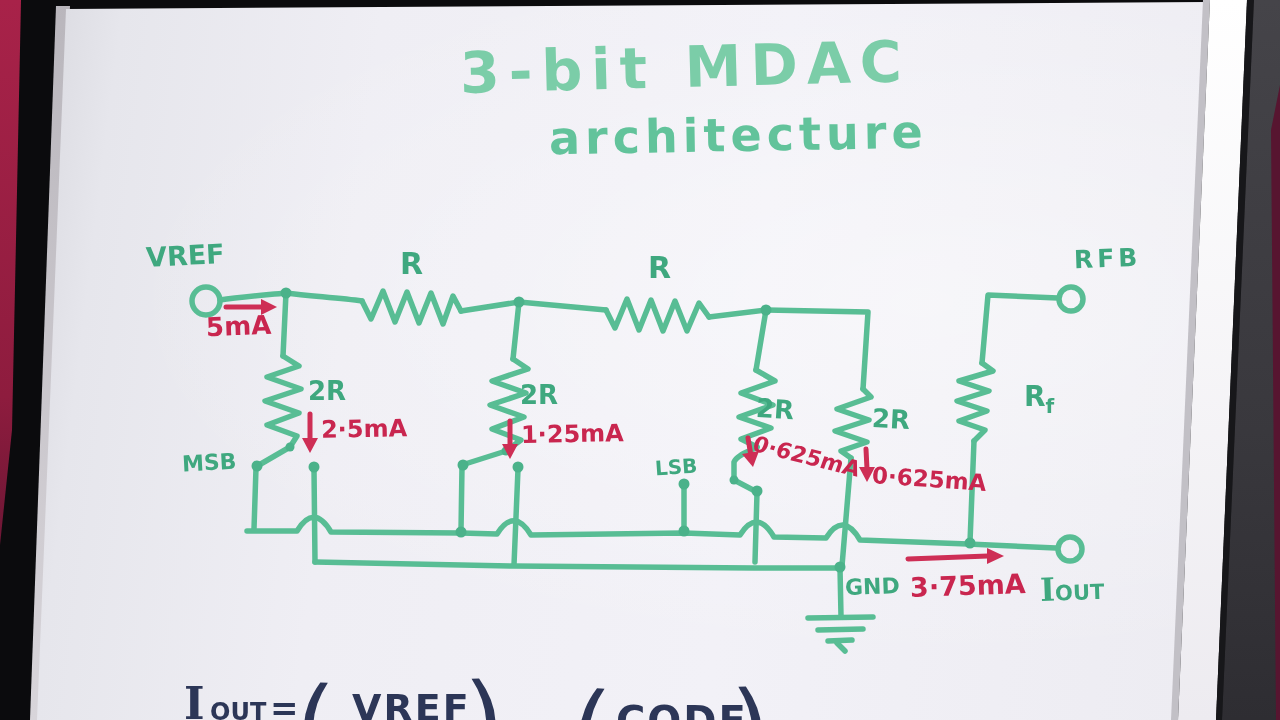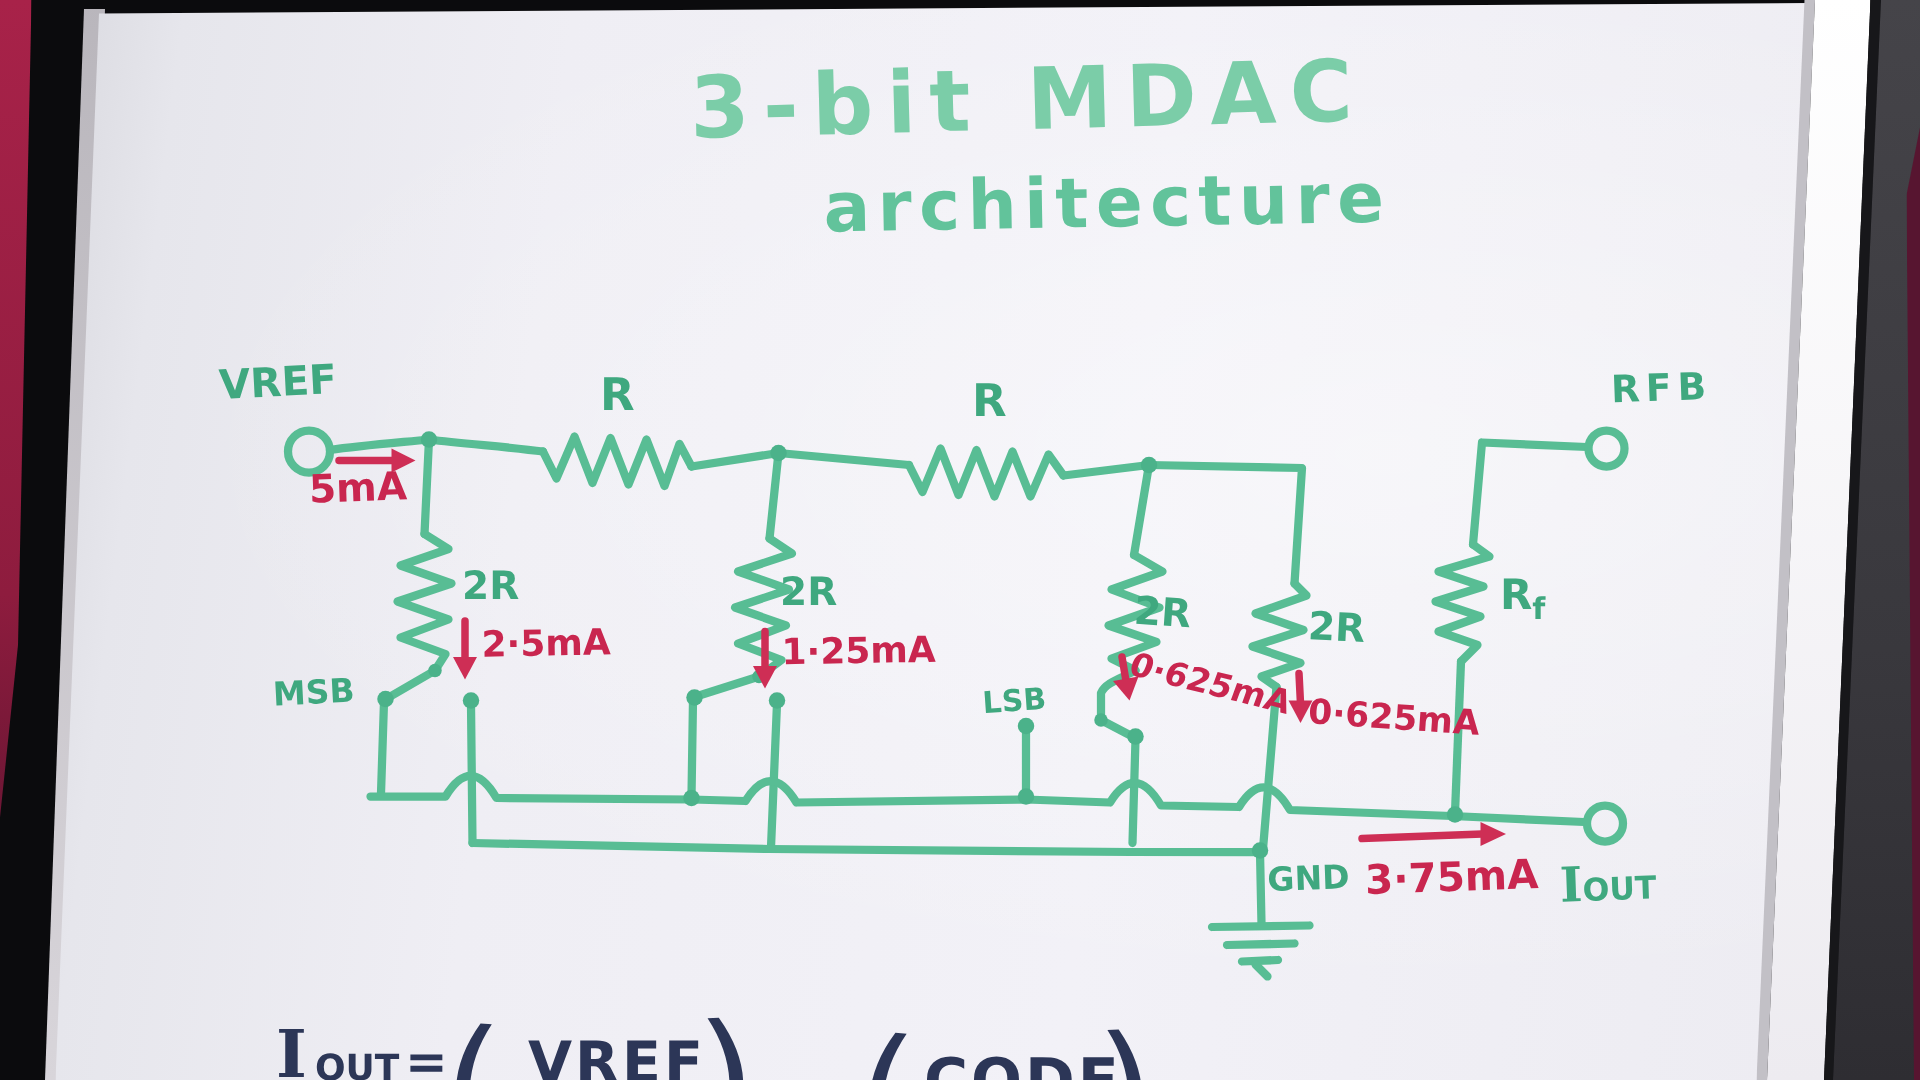--- a/index.html
+++ b/index.html
@@ -39,21 +39,21 @@
   .title2{left:549px;top:108px;font-size:46px;letter-spacing:5px;color:#62c39b;
           transform:rotate(-1deg);font-weight:bold;}
   .t-vref{left:146px;top:240px;font-size:27px;transform:rotate(-3deg);}
   .t-r1{left:400px;top:246px;font-size:30px;}
   .t-r2{left:648px;top:250px;font-size:30px;}
   .t-rfb{left:1074px;top:244px;font-size:25px;letter-spacing:4px;transform:rotate(-2deg);}
   .t-2r1{left:308px;top:376px;font-size:26px;}
   .t-2r2{left:520px;top:380px;font-size:26px;}
   .t-2r3{left:756px;top:394px;font-size:26px;transform:rotate(4deg);}
   .t-2r4{left:872px;top:404px;font-size:26px;transform:rotate(3deg);}
-  .t-rf{left:1000px;top:380px;font-size:28px;text-align:center;}
+  .t-rf{left:1024px;top:380px;font-size:28px;text-align:center;}
   .t-rf sub{font-size:20px;}
   .t-msb{left:182px;top:450px;font-size:22px;transform:rotate(-3deg);}
   .t-lsb{left:655px;top:455px;font-size:20px;transform:rotate(-4deg);}
   .t-gnd{left:845px;top:574px;font-size:22px;transform:rotate(-2deg);}
   .t-iout{left:1040px;top:570px;font-size:28px;transform:rotate(-2deg);}
   .t-iout .big-i{font-family:"DejaVu Serif","Liberation Serif",serif;font-size:32px;}
   .t-iout .sub{font-size:21px;}
   .c-5ma{left:206px;top:311px;font-size:26px;transform:rotate(-2deg);}
   .c-25{left:321px;top:415px;font-size:24px;transform:rotate(-1deg);}
   .c-125{left:521px;top:420px;font-size:24px;transform:rotate(-1deg);}

